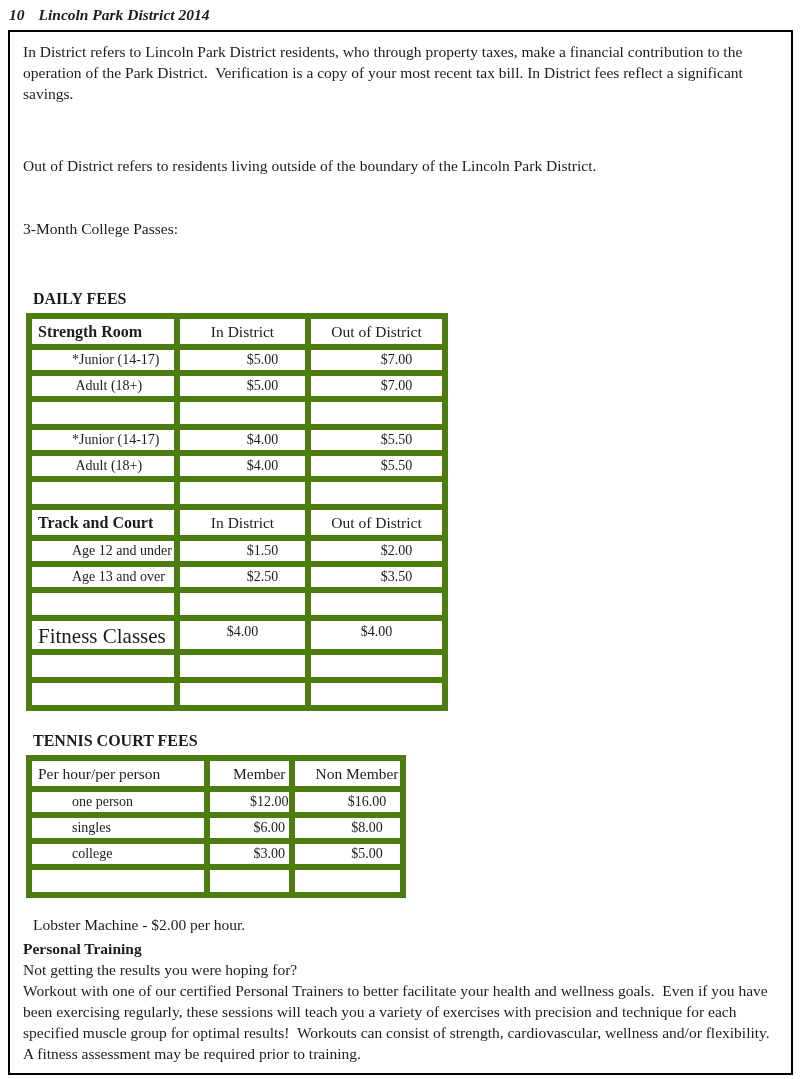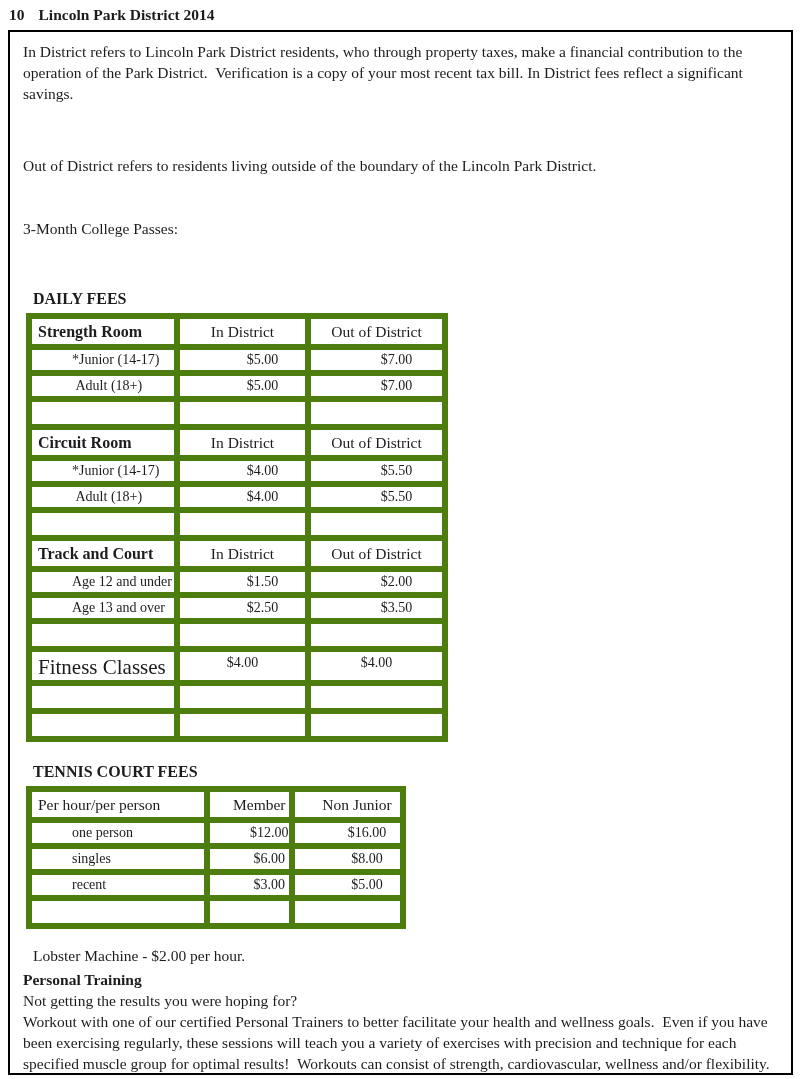--- a/index.html
+++ b/index.html
@@ -10,20 +10,21 @@
     font-family: "Liberation Serif", serif;
     position: relative;
     overflow: hidden;
   }
   .page-header {
     display: flex;
     gap: 14px;
     font-weight: bold;
     font-size: 15.5px;
     padding: 6px 0 0 9px;
+    font-style: italic;
   }
   .content-box {
     position: absolute;
     left: 8px;
     right: 7px;
     top: 30px;
     bottom: 4px;
     border: 2px solid #000;
     padding: 9px 14px 0 13px;
     overflow: hidden;
@@ -114,25 +115,20 @@
       <tr class="drow">
         <td class="c0"> Adult (18+)</td>
         <td class="cc">$5.00</td>
         <td class="cc">$7.00</td>
       </tr>
       <tr class="erow">
         <td class="c0"></td>
         <td class="cc"></td>
         <td class="cc"></td>
       </tr>
-      <tr class="hrow">
-        <td class="c0">Circuit Room</td>
-        <td class="cc">In District</td>
-        <td class="cc">Out of District</td>
-      </tr>
       <tr class="drow">
         <td class="c0">*Junior (14-17)</td>
         <td class="cc">$4.00</td>
         <td class="cc">$5.50</td>
       </tr>
       <tr class="drow">
         <td class="c0"> Adult (18+)</td>
         <td class="cc">$4.00</td>
         <td class="cc">$5.50</td>
       </tr>
@@ -186,34 +182,34 @@
   <table class="fees-table">
     <colgroup>
         <col style="width:178px">
         <col style="width:76px">
         <col style="width:111px">
       </colgroup>
     <tbody>
       <tr class="hrow2">
         <td class="c0">Per hour/per person</td>
         <td class="cc">Member</td>
-        <td class="cc">Non Junior</td>
+        <td class="cc">Non Member</td>
       </tr>
       <tr class="drow">
         <td class="c0">one person</td>
         <td class="cc">$12.00</td>
         <td class="cc">$16.00</td>
       </tr>
       <tr class="drow">
         <td class="c0">singles</td>
         <td class="cc">$6.00</td>
         <td class="cc">$8.00</td>
       </tr>
       <tr class="drow">
-        <td class="c0">recent</td>
+        <td class="c0">college</td>
         <td class="cc">$3.00</td>
         <td class="cc">$5.00</td>
       </tr>
       <tr class="erow">
         <td class="c0"></td>
         <td class="cc"></td>
         <td class="cc"></td>
       </tr>
     </tbody>
   </table>

